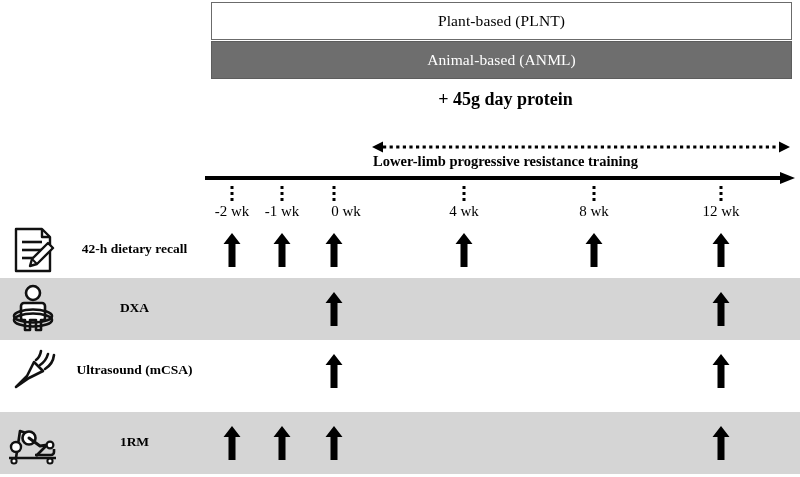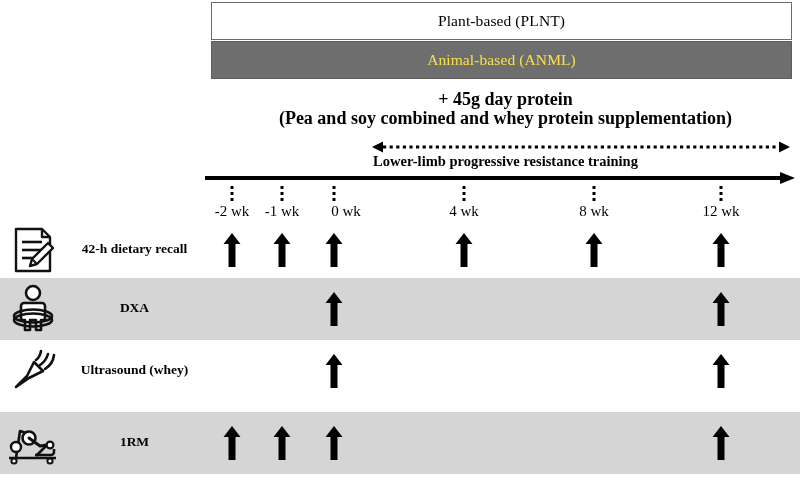--- a/index.html
+++ b/index.html
@@ -42,21 +42,21 @@
     border: 1px solid #6b6b6b;
     color: #000000;
   }
   .group-box.animal {
     left: 211px;
     top: 41px;
     width: 581px;
     height: 38px;
     background: #6e6e6e;
     border: 1px solid #5d5d5d;
-    color: #fde047;
+    color: #ffffff;
   }
 
   
   .protein-caption {
     position: absolute;
     left: 211px;
     top: 90px;
     width: 589px;
     text-align: center;
     font-weight: bold;
@@ -154,21 +154,20 @@
 
   <div class="group-box plant">
     <span>Plant-based (PLNT)</span>
   </div>
   <div class="group-box animal">
     <span>Animal-based (ANML)</span>
   </div>
 
   <div class="protein-caption">
     <span class="line1">+ 45g day protein</span>
-    <span class="line2">(Pea and soy combined and whey protein supplementation)</span>
   </div>
 
   <div class="span-arrow">
     <svg width="418" height="14" viewBox="0 0 418 14">
       <polygon points="0,7 11,1.5 11,12.5" fill="#000"></polygon>
       <polygon points="418,7 407,1.5 407,12.5" fill="#000"></polygon>
       <line x1="11" y1="7" x2="407" y2="7" stroke="#000" stroke-width="3.2" stroke-linecap="butt" stroke-dasharray="3.2 3.4"></line>
     </svg>
   </div>
 
@@ -263,21 +262,21 @@
       </div>
       <div class="row-band" style="top: 340px; height: 62px;"></div>
       <div class="row-icon" style="top: 340px; height: 62px;">
     <svg width="46" height="44" viewBox="0 0 46 44">
       <path d="M6 38 L17 27 L24 13 L33 22 L19 29 Z" fill="#fff" stroke="#111" stroke-width="2.6" stroke-linejoin="round"></path>
       <path d="M30 16 q6 -4 8 -11" fill="none" stroke="#111" stroke-width="2.6" stroke-linecap="round"></path>
       <path d="M35 20 q8 -5 9 -14" fill="none" stroke="#111" stroke-width="2.6" stroke-linecap="round"></path>
       <path d="M26 11 q4 -3 5 -9" fill="none" stroke="#111" stroke-width="2.6" stroke-linecap="round"></path>
     </svg>
       </div>
-      <div class="row-label" style="top: 362px;">Ultrasound (whey)</div>
+      <div class="row-label" style="top: 362px;">Ultrasound (mCSA)</div>
       <div class="up-arrow" style="left: 334px; top: 354px;">
   <svg width="17" height="34" viewBox="0 0 17 34">
     <polygon points="8.5,0 17,11 12,11 12,34 5,34 5,11 0,11" fill="#000"></polygon>
   </svg>
       </div>
       <div class="up-arrow" style="left: 721px; top: 354px;">
   <svg width="17" height="34" viewBox="0 0 17 34">
     <polygon points="8.5,0 17,11 12,11 12,34 5,34 5,11 0,11" fill="#000"></polygon>
   </svg>
       </div>

